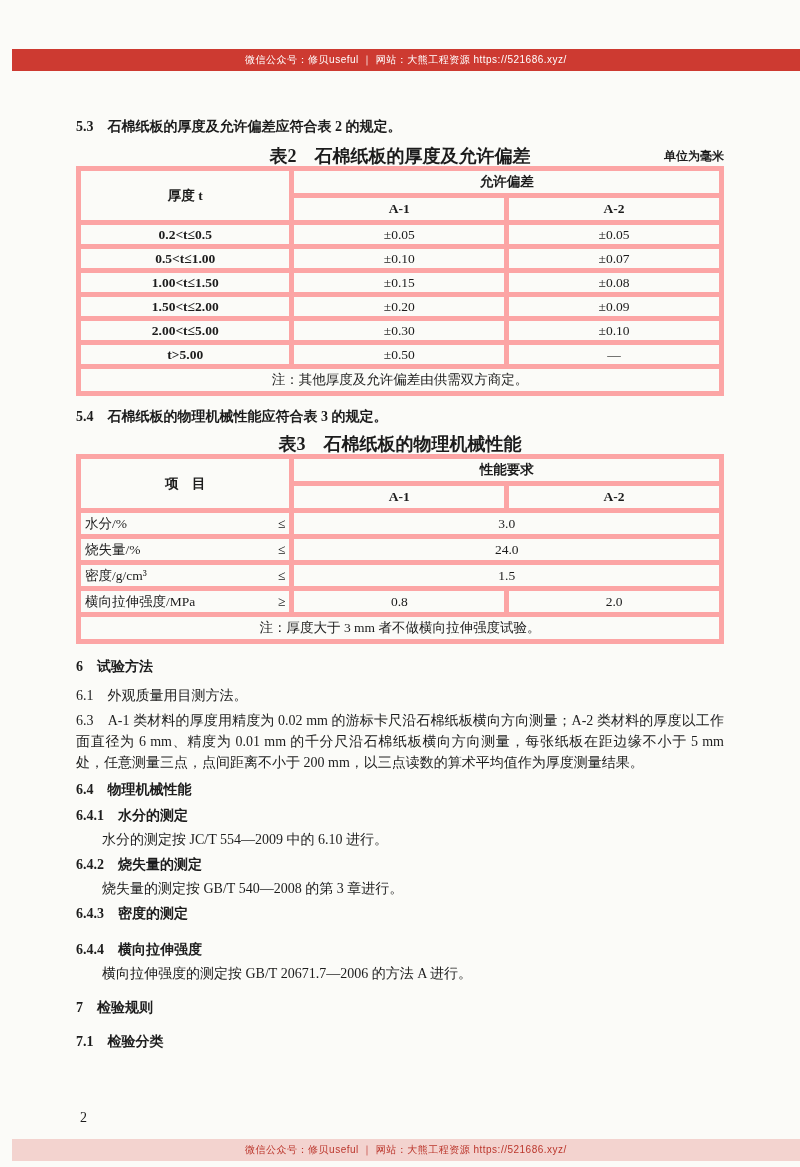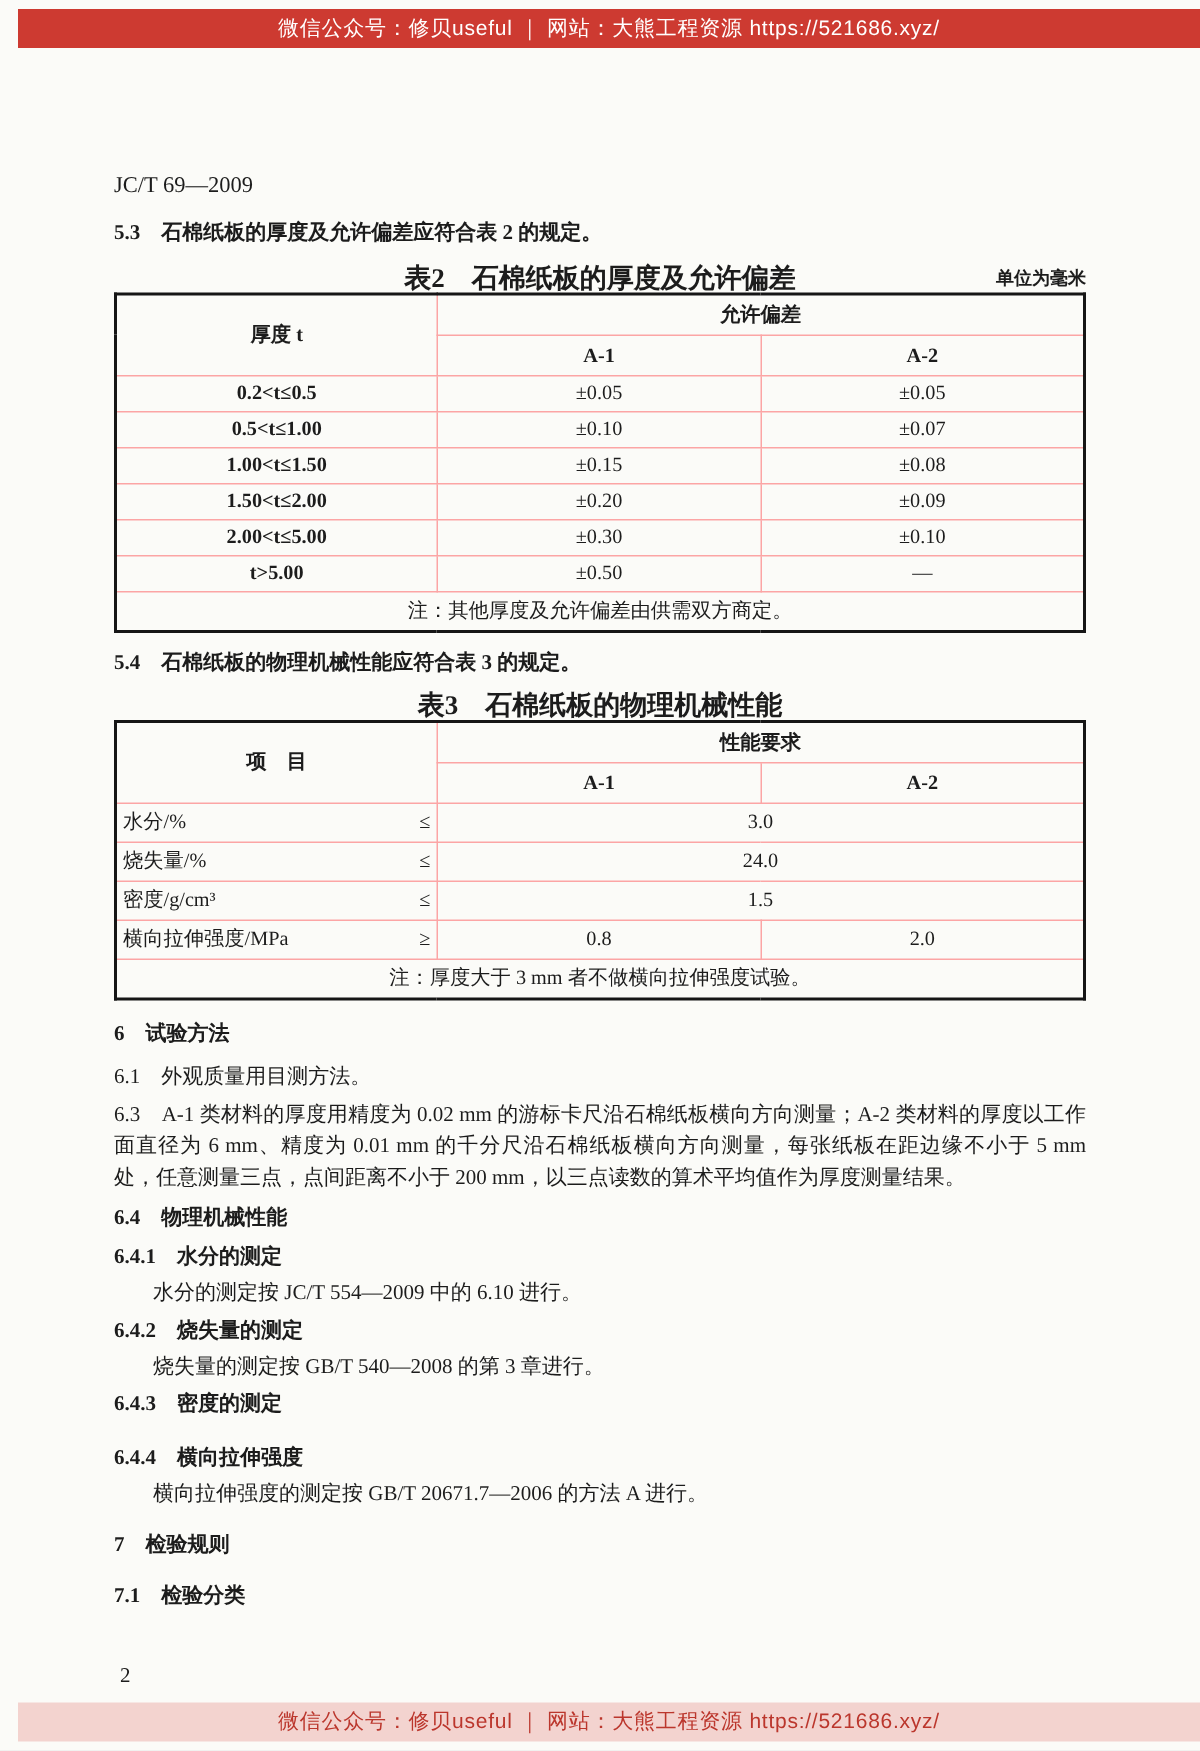--- a/index.html
+++ b/index.html
@@ -5,59 +5,58 @@
   * { margin:0; padding:0; box-sizing:border-box; }
   html, body { background:#e9e9e9; }
   .page {
     position:relative; width:800px; height:1167px; margin:0 auto;
     background:#fbfbf8; color:#1c1c1c; overflow:hidden;
     font-family:"Liberation Serif","DejaVu Serif",serif;
   }
   .watermark {
     position:absolute; left:12px; right:0; text-align:center;
     font-family:"Liberation Sans","DejaVu Sans",sans-serif;
-    font-size:14px; letter-spacing:.5px; padding:4px 0;
+    font-size:10px; letter-spacing:.5px; padding:4px 0;margin-top:43px;
   }
   .wm-top { top:6px; background:#cd3a31; color:#ffffff; }
   .wm-bottom { bottom:6px; background:#f3d3cf; color:#bb362c; }
   .content { position:absolute; left:76px; top:116px; width:648px; }
   .doc-code { font-size:15px; margin-bottom:12px; }
   p { font-size:14px; line-height:21px; }
   .bold { font-weight:bold; }
   .just { text-align:justify; }
   .indent { padding-left:26px; }
   .cap-row { position:relative; height:20px; text-align:center; }
   .cap { font-size:18px; font-weight:bold; }
   .unit { position:absolute; right:0; top:4px; font-size:12px; font-weight:bold; }
   table.tbl {
     width:100%; border-collapse:collapse; table-layout:fixed;
     border:2px solid #161616;
   }
   table.tbl td {
-    border:1px solid #fca5a5; text-align:center; vertical-align:middle;
+    border:5px solid #fca5a5; text-align:center; vertical-align:middle;
     font-size:13.5px; padding:0 4px;
   }
   td.hrow { height:27px; font-weight:bold; }
   td.drow { height:24px; }
   td.drow3 { height:26px; }
   td.lbl { text-align:left; padding:0 30px 0 14px; }
   td.lbl .cellflex { display:flex; justify-content:space-between; align-items:center; }
   td.note { height:27px; text-align:left; padding-left:16px; font-size:13px; }
   .pgnum { position:absolute; left:80px; top:1110px; font-size:14px; }
 </style>
 </head>
 <body>
 
 <div class="page">
 
   <div class="watermark wm-top">微信公众号：修贝useful ｜ 网站：大熊工程资源 https://521686.xyz/</div>
 
   <div class="content">
 
-    <div class="doc-code">JC/T 69—2009</div>
 
     <p class="bold" style="margin-bottom:7px;">5.3　石棉纸板的厚度及允许偏差应符合表 2 的规定。</p>
 
     <div class="cap-row" style="margin-bottom:2px;">
       <span class="cap">表2　石棉纸板的厚度及允许偏差</span>
       <span class="unit">单位为毫米</span>
     </div>
 
     <table class="tbl" style="margin-bottom:10px;">
       <colgroup>

